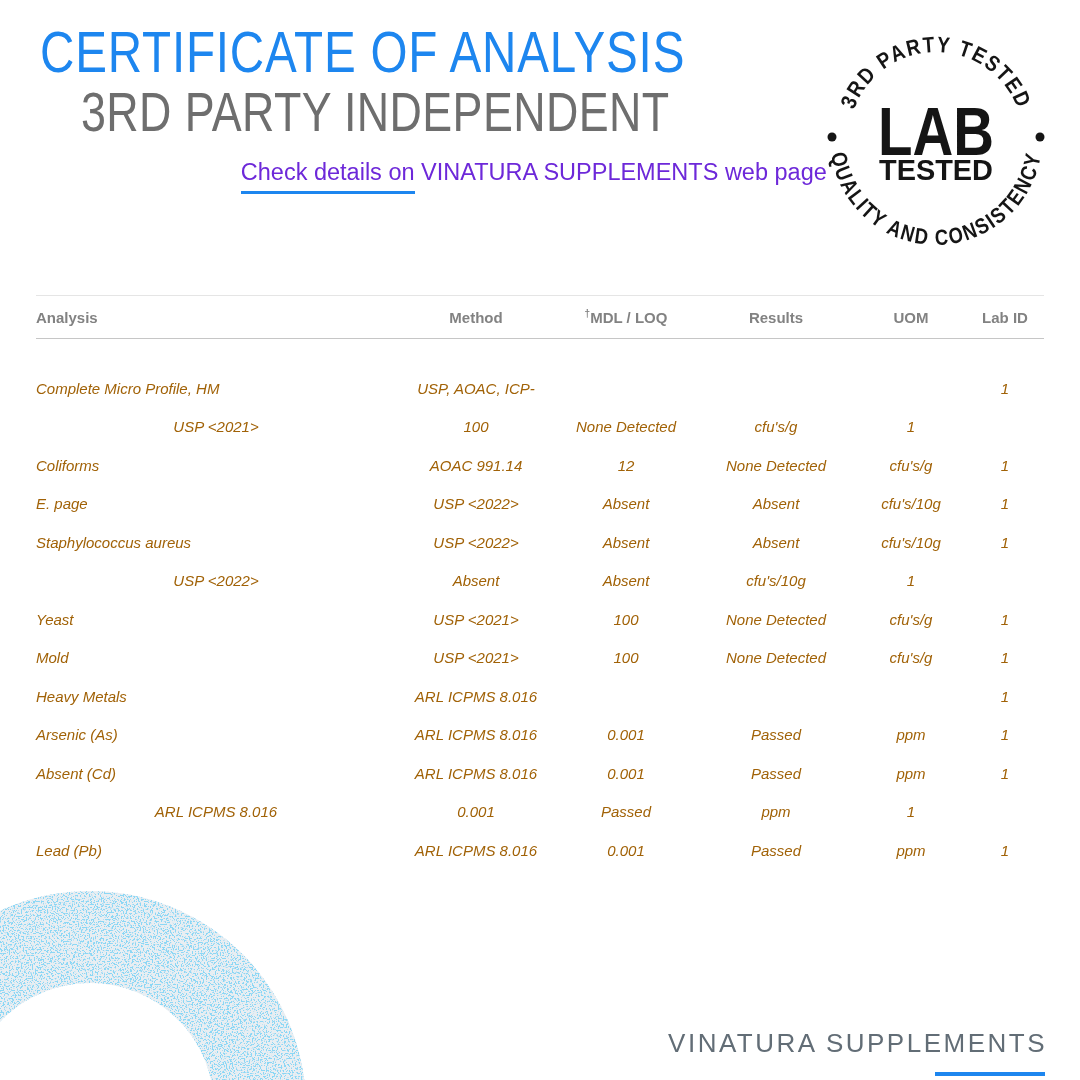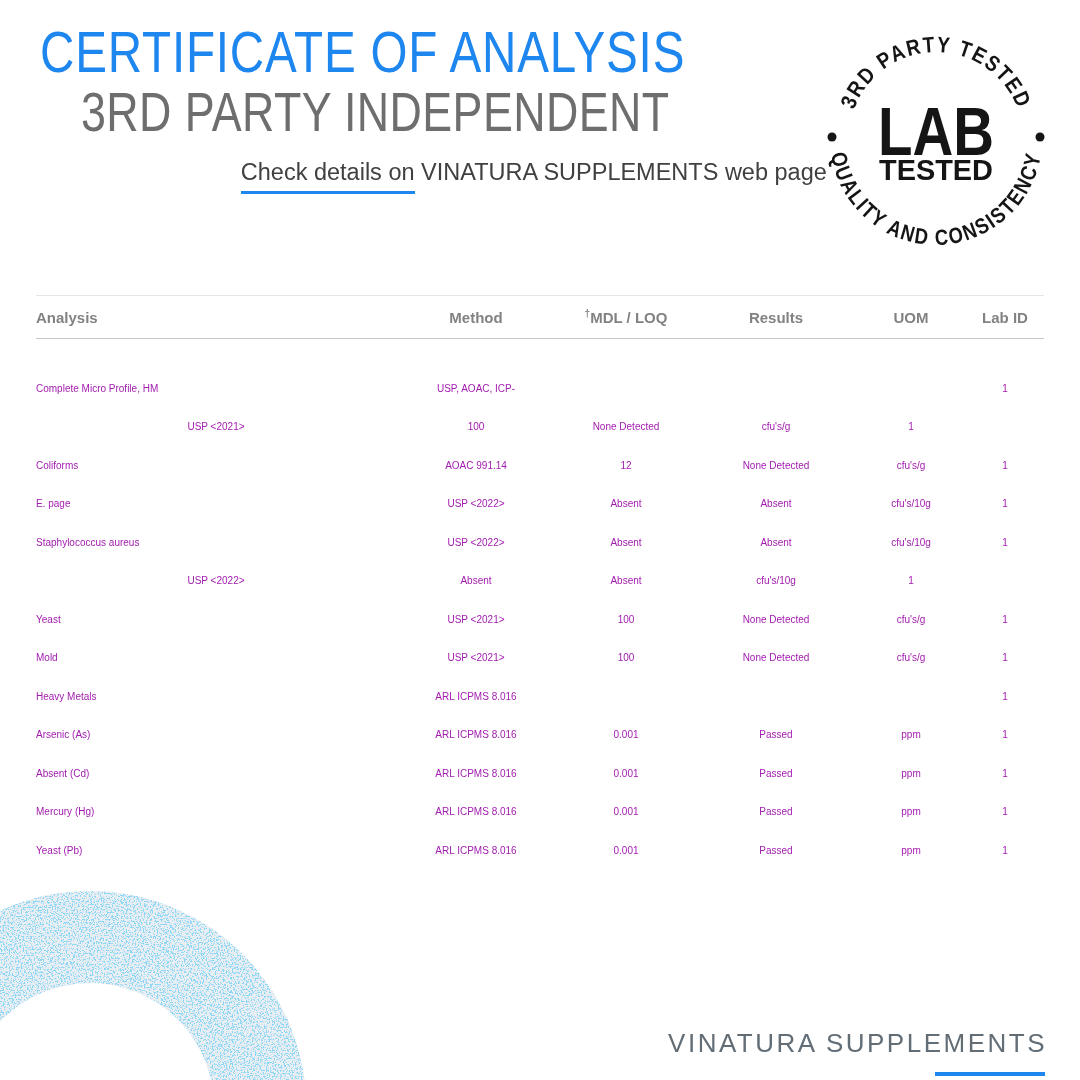--- a/index.html
+++ b/index.html
@@ -19,21 +19,21 @@
     color: #1d86ef; letter-spacing: 1px; white-space: nowrap;
     transform: scaleX(0.82); transform-origin: left top;
   }
   .title-sub {
     font-size: 56px; line-height: 1.1; font-weight: 400;
     color: #6e6e6e; letter-spacing: 0.5px; white-space: nowrap;
     margin-top: -4px;
     transform: scaleX(0.80); transform-origin: left top;
   }
   .note {
-    margin-top: 16px; font-size: 23.5px; color: #404040; white-space: nowrap;
+    margin-top: 16px; font-size: 23.5px; color: #6d28d9; white-space: nowrap;
   }
   .note .underlined {
     display: inline-block; padding-bottom: 5px;
     border-bottom: 3px solid #1d86ef; cursor: pointer;
   }
 
   
   .badge { position: absolute; left: 816px; top: 19px; }
   .badge text, .badge textPath { fill: #151515; }
   .badge .arc-text { font-size: 22px; font-weight: bold; letter-spacing: 2px; }
@@ -47,21 +47,21 @@
     grid-template-columns: 360px 160px 140px 160px 110px 78px;
     align-items: center;
   }
   .thead {
     height: 44px;
     border-top: 1px solid #e5e5e5;
     border-bottom: 1px solid #c6c6c6;
     color: #828282; font-weight: bold; font-size: 15px;
   }
   .tbody { margin-top: 30px; }
-  .trow { height: 38.5px; font-size: 10px; color: #a21caf; }
+  .trow { height: 38.5px; font-size: 15px; color: #a16207; font-style: italic; }
   .c.center { text-align: center; }
   .c sup { font-size: 10px; vertical-align: super; }
 
   
   .footer { position: absolute; right: 33px; top: 1028px; text-align: right; }
   .brand {
     font-size: 26px; letter-spacing: 2.5px; color: #626d76; white-space: nowrap;
   }
   .brand-underline {
     width: 110px; height: 3.5px; background: #1d86ef;
@@ -199,30 +199,29 @@
       <div class="trow">
         <div class="c">Absent (Cd)</div>
         <div class="c center">ARL ICPMS 8.016</div>
         <div class="c center">0.001</div>
         <div class="c center">Passed</div>
         <div class="c center">ppm</div>
         <div class="c center">1</div>
       </div>
 
       <div class="trow">
-        <div class="c">Mercury (Hg)</div>
-        <div class="c center">ARL ICPMS 8.016</div>
-        <div class="c center">0.001</div>
-        <div class="c center">Passed</div>
-        <div class="c center">ppm</div>
-        <div class="c center">1</div>
-      </div>
-
-      <div class="trow">
-        <div class="c">Yeast (Pb)</div>
+        <div class="c center">ARL ICPMS 8.016</div>
+        <div class="c center">0.001</div>
+        <div class="c center">Passed</div>
+        <div class="c center">ppm</div>
+        <div class="c center">1</div>
+      </div>
+
+      <div class="trow">
+        <div class="c">Lead (Pb)</div>
         <div class="c center">ARL ICPMS 8.016</div>
         <div class="c center">0.001</div>
         <div class="c center">Passed</div>
         <div class="c center">ppm</div>
         <div class="c center">1</div>
       </div>
     </div>
 </div>
 
 <svg class="ring" width="340" height="225" viewBox="0 0 340 225">

